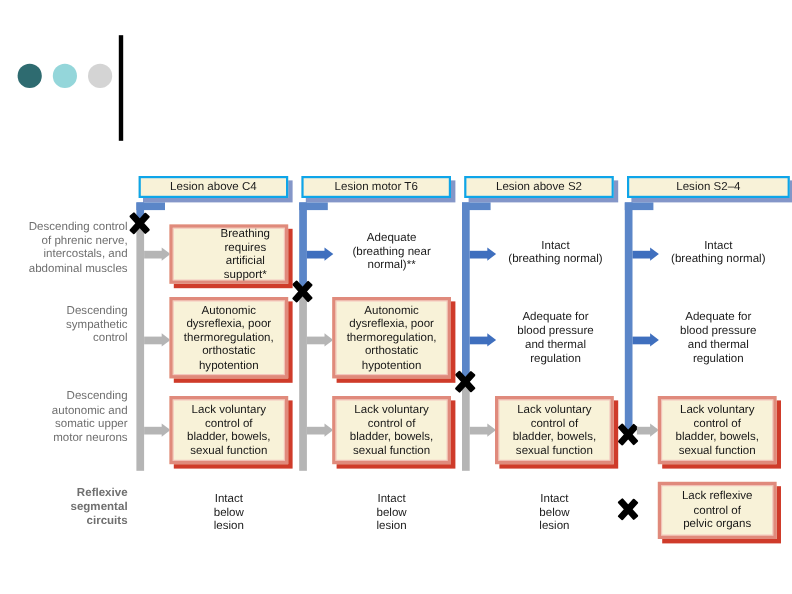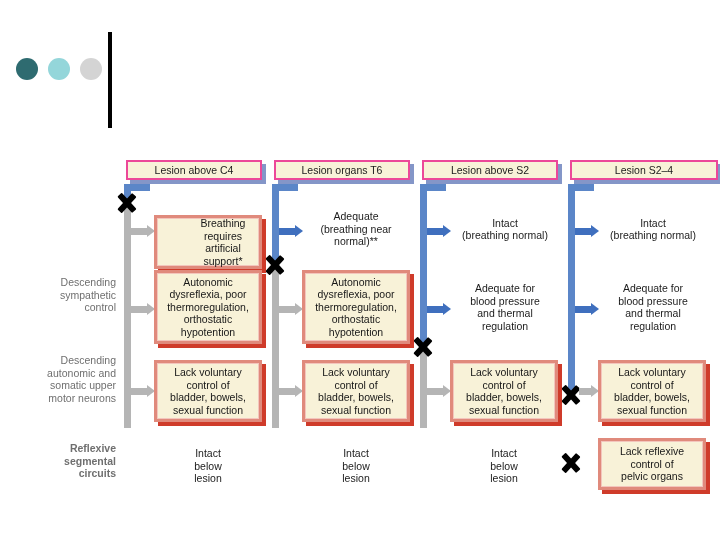--- a/index.html
+++ b/index.html
@@ -78,21 +78,21 @@
     top: 12px;
     height: 24px;
   }
   .col-header {
     position: absolute;
     left: 0;
     top: 0;
     right: 4px;
     bottom: 4px;
     background: #f8f2d8;
-    border: 2px solid #ec4899;
+    border: 2px solid #0ea5e9;
     box-shadow: 4px 4px 0 0 #8496c8;
     box-sizing: border-box;
     display: flex;
     align-items: center;
     justify-content: center;
   }
   .col-header-text {
     font-size: 10.5px;
     color: #1b1b1b;
     white-space: nowrap;
@@ -188,33 +188,34 @@
 <div id="deco-dots">
   <span class="deco-dot d1"></span>
   <span class="deco-dot d2"></span>
   <span class="deco-dot d3"></span>
 </div>
 <div id="deco-bar"></div>
 
 <div id="diagram">
 
   <div id="row-labels">
+    <div class="row-label" style="top:52px;">Descending control<br>of phrenic nerve,<br>intercostals, and<br>abdominal muscles</div>
     <div class="row-label" style="top:128px;">Descending<br>sympathetic<br>control</div>
     <div class="row-label" style="top:206px;">Descending<br>autonomic and<br>somatic upper<br>motor neurons</div>
     <div class="row-label" style="top:294px;font-weight:bold;">Reflexive<br>segmental<br>circuits</div>
   </div>
 
   <div class="col-header-wrap" style="left:126px; width:140px;">
     <div class="col-header">
       <span class="col-header-text">Lesion above C4</span>
     </div>
   </div>
   <div class="col-header-wrap" style="left:274px; width:140px;">
     <div class="col-header">
-      <span class="col-header-text">Lesion organs T6</span>
+      <span class="col-header-text">Lesion motor T6</span>
     </div>
   </div>
   <div class="col-header-wrap" style="left:422px; width:140px;">
     <div class="col-header">
       <span class="col-header-text">Lesion above S2</span>
     </div>
   </div>
   <div class="col-header-wrap" style="left:570px; width:152px;">
     <div class="col-header">
       <span class="col-header-text">Lesion S2–4</span>
@@ -299,21 +300,21 @@
     </div>
   <div class="arrow blue" style="left:575px; top:158px; width:24px;">
       <span class="shaft"></span>
       <span class="head"></span>
     </div>
   <div class="arrow gray" style="left:579px; top:240px; width:20px;">
       <span class="shaft"></span>
       <span class="head"></span>
     </div>
 
-  <div class="cell boxed" style="left:154px; top:67px; width:108px; height:54px;padding-left:30px;">
+  <div class="cell boxed" style="left:154px; top:56px; width:108px; height:54px;padding-left:30px;">
     <span class="cell-text">Breathing<br>requires<br>artificial support*</span>
   </div>
   <div class="cell plain" style="left:300px; top:54px; width:112px; height:54px;">
     <span class="cell-text">Adequate<br>(breathing near<br>normal)**</span>
   </div>
   <div class="cell plain" style="left:448px; top:58px; width:114px; height:46px;">
     <span class="cell-text">Intact<br>(breathing normal)</span>
   </div>
   <div class="cell plain" style="left:596px; top:58px; width:114px; height:46px;">
     <span class="cell-text">Intact<br>(breathing normal)</span>

